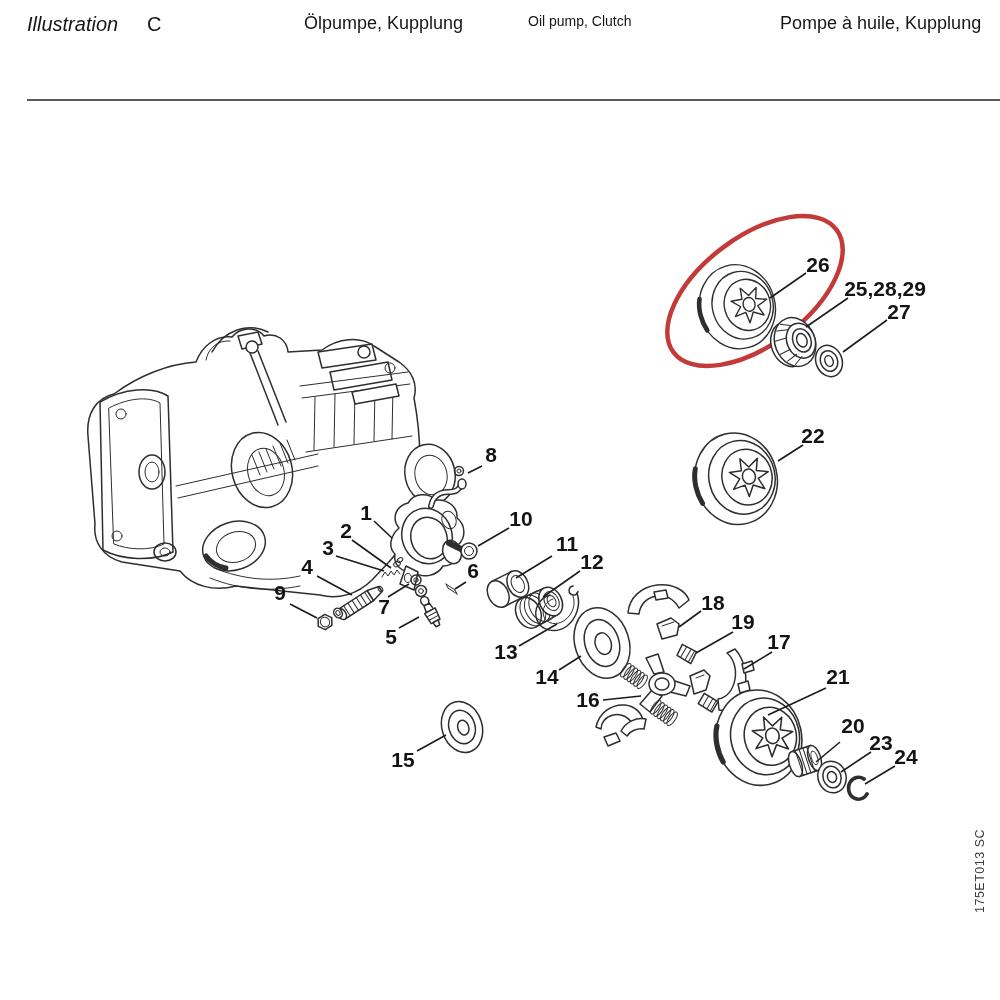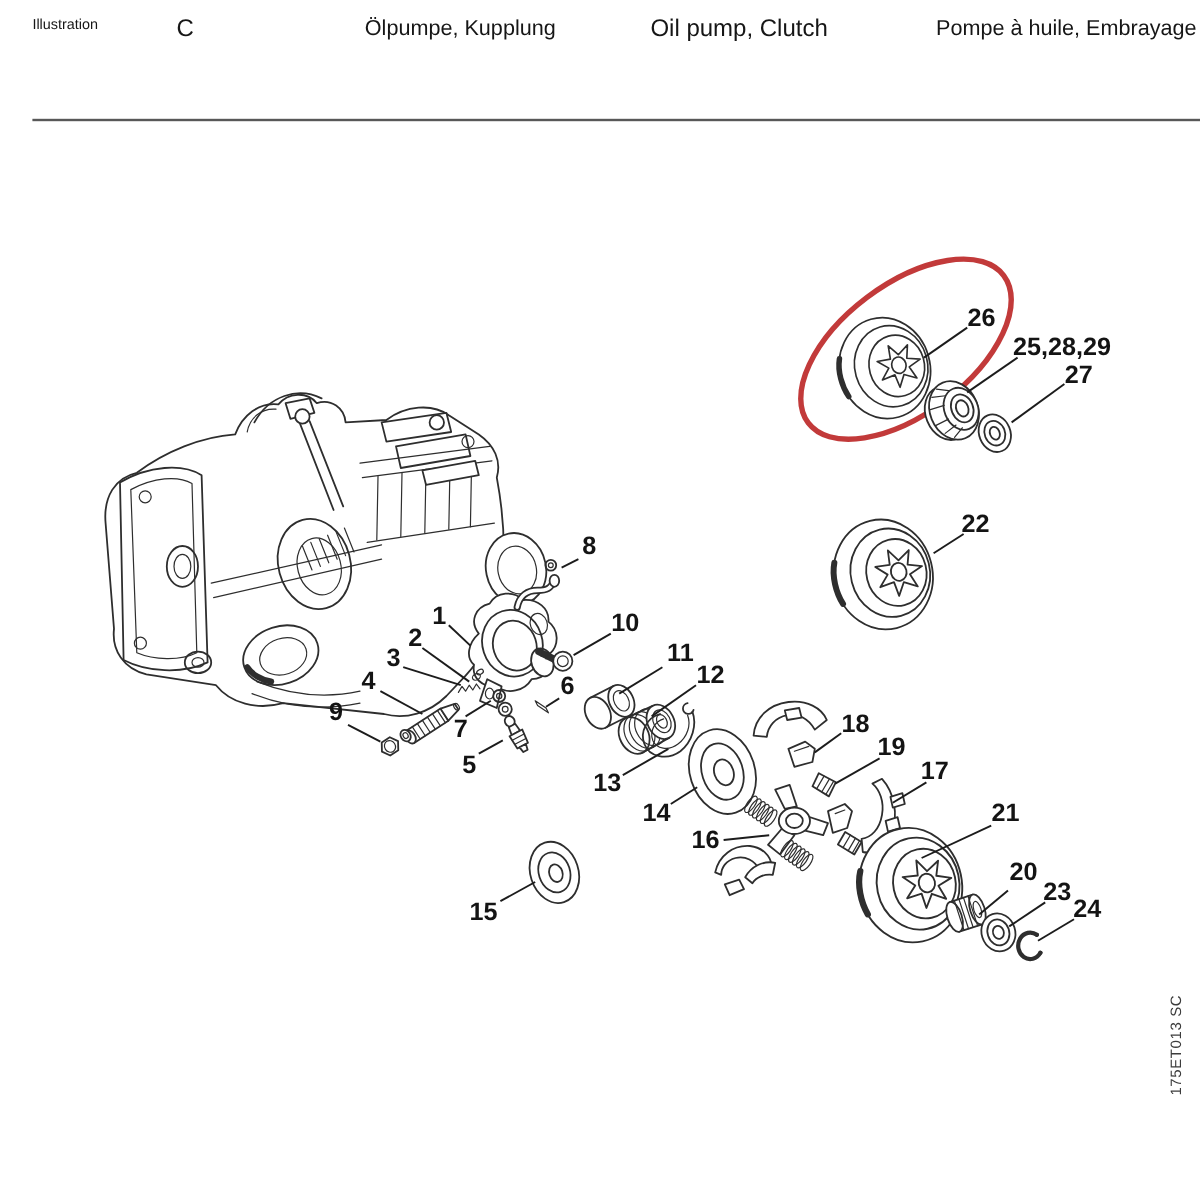--- a/index.html
+++ b/index.html
@@ -1,22 +1,22 @@
 <!DOCTYPE html>
 <html><head>
 <meta charset="utf-8">
 <style>
   html,body{margin:0;padding:0;background:#fff;}
   body{width:1000px;height:1000px;position:relative;font-family:"Liberation Sans",sans-serif;overflow:hidden;}
   .page{position:absolute;inset:0;background:#fff;}
   .hdr-item{position:absolute;top:13px;color:#161616;white-space:nowrap;}
-  #h-ill{left:27px;font-size:12px;}
+  #h-ill{left:27px;font-size:20px;font-style:italic;}
   #h-letter{left:147px;font-size:20px;}
   #h-de{left:276px;font-size:18px;margin-left:28px;}
-  #h-en{left:528px;font-size:20px;margin-left:14px;}
+  #h-en{left:528px;font-size:14px;}
   #h-fr{left:780px;font-size:18px;}
   .divider{position:absolute;left:27px;right:0;top:99px;height:2px;background:#585858;}
   svg.fig{position:absolute;left:0;top:0;}
   .ln{fill:none;stroke:#2e2e2e;stroke-width:1.5;stroke-linecap:round;stroke-linejoin:round;}
   .lnf{fill:#fff;stroke:#2e2e2e;stroke-width:1.5;stroke-linejoin:round;}
   .thin{stroke-width:1;}
   .shade{fill:none;stroke:#2e2e2e;stroke-width:5;stroke-linecap:round;}
   .leader{stroke:#1c1c1c;stroke-width:1.6;}
   .callout{font-family:"Liberation Sans",sans-serif;font-weight:bold;font-size:21px;fill:#141414;text-anchor:middle;}
   .figcode{font-family:"Liberation Sans",sans-serif;font-size:12.5px;fill:#3c3c3c;letter-spacing:0.5px;}
@@ -25,21 +25,21 @@
 </head>
 <body>
 
 <div class="page">
 
   <div>
     <span class="hdr-item" id="h-ill">Illustration</span>
     <span class="hdr-item" id="h-letter">C</span>
     <span class="hdr-item" id="h-de">Ölpumpe, Kupplung</span>
     <span class="hdr-item" id="h-en">Oil pump, Clutch</span>
-    <span class="hdr-item" id="h-fr">Pompe à huile, Embrayage</span>
+    <span class="hdr-item" id="h-fr">Pompe à huile, Kupplung</span>
   </div>
   <div class="divider"></div>
 
   <svg class="fig" width="1000" height="1000" viewBox="0 0 1000 1000">
 
     <defs>
       <g id="drum">
         <ellipse class="lnf" cx="-3" cy="0" rx="41" ry="46"></ellipse>
         <path class="shade" d="M -41.5,15.7 C -45,5 -45,-9 -40.2,-19.4"></path>
         <ellipse class="ln" cx="3" cy="0" rx="33" ry="37"></ellipse>

